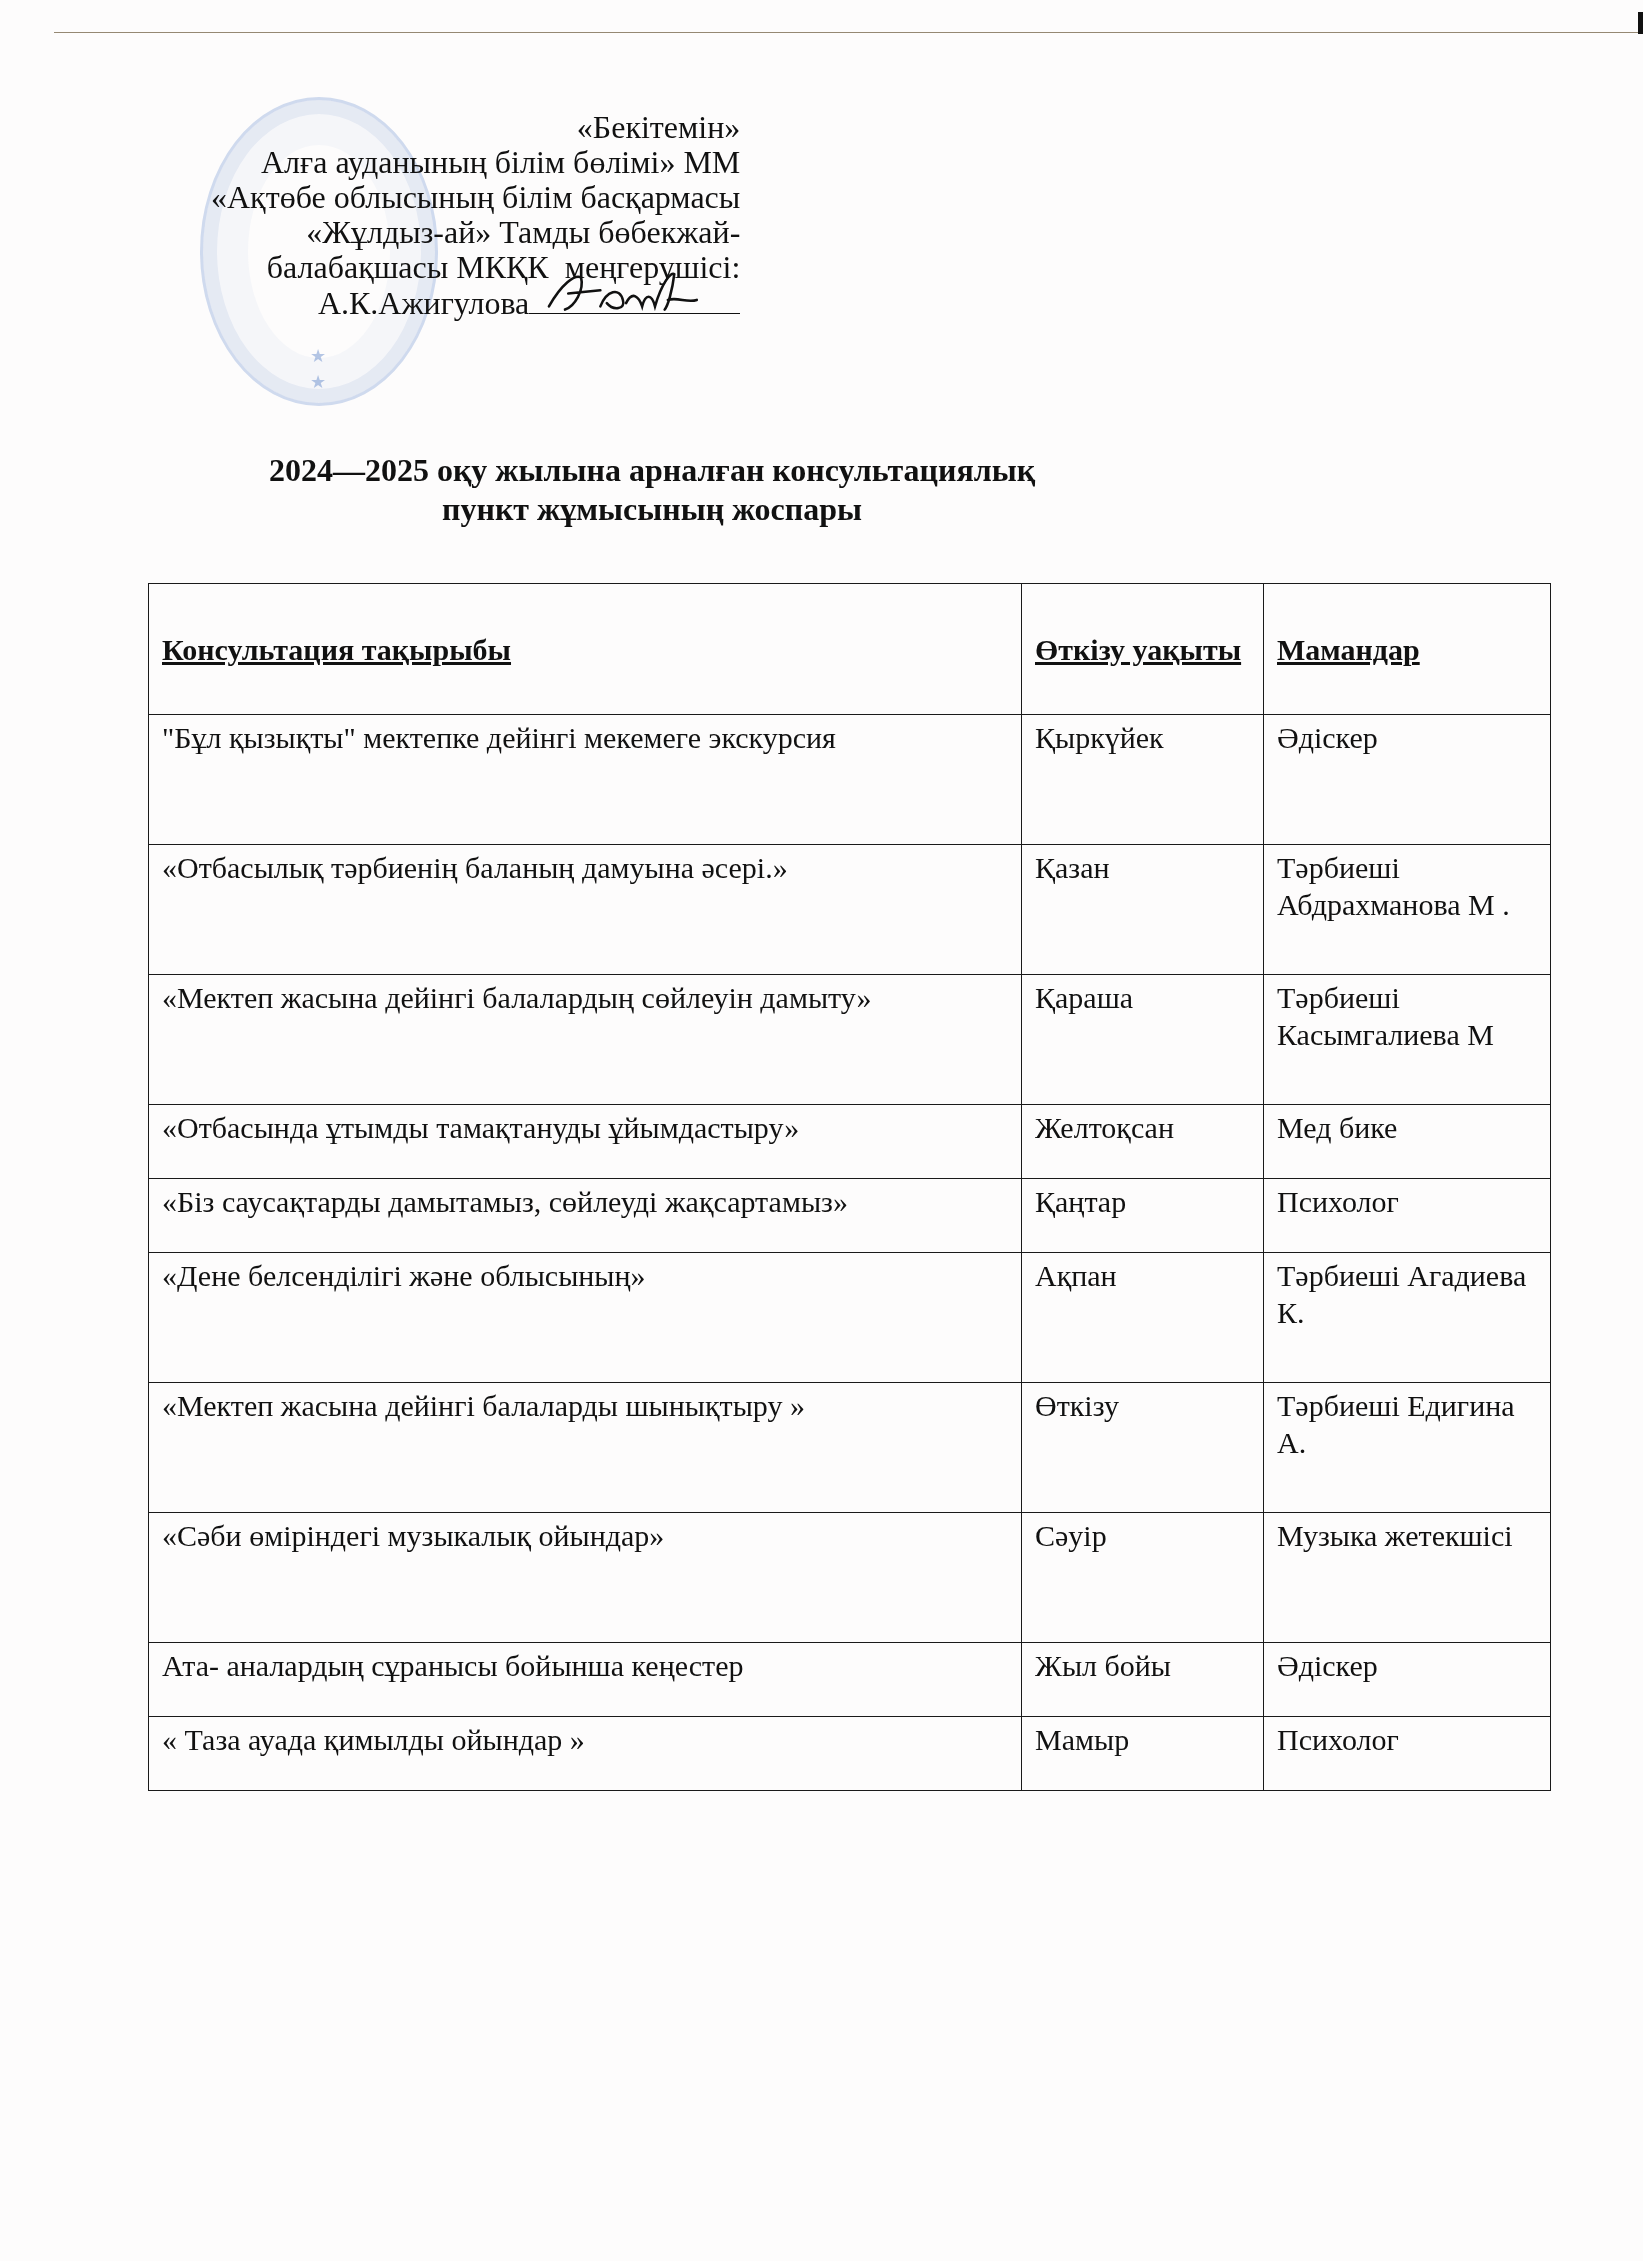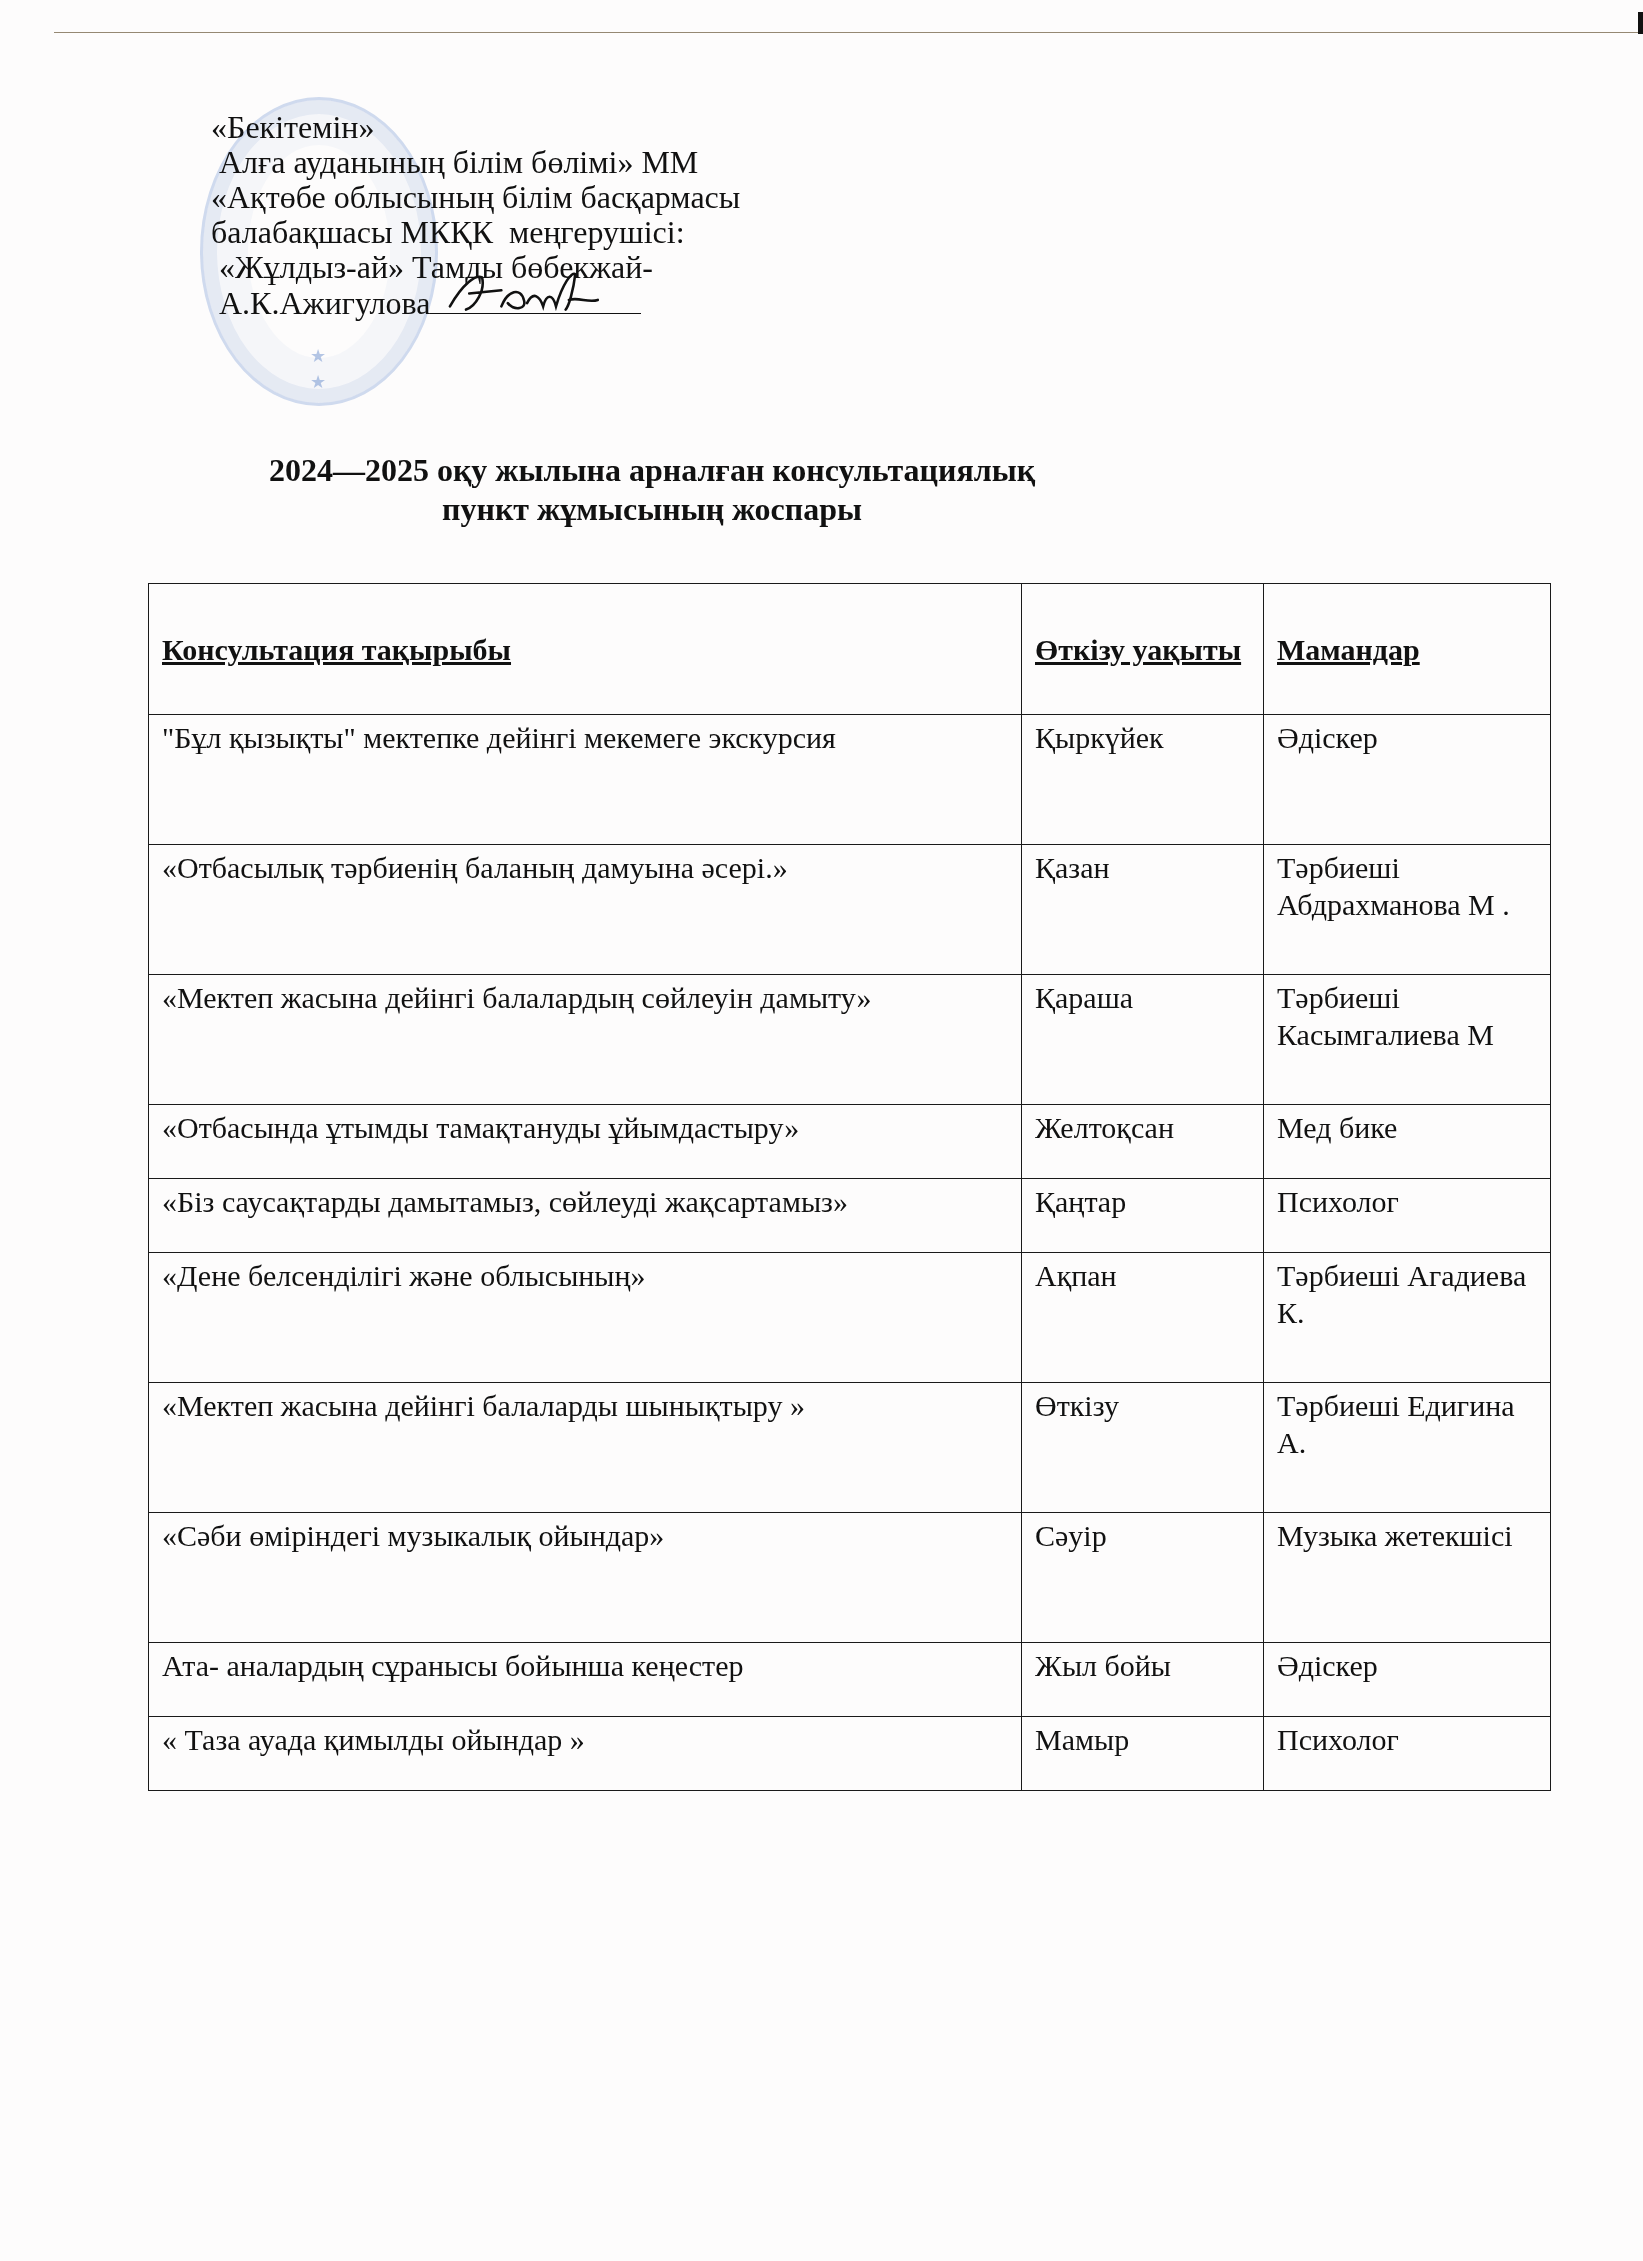--- a/index.html
+++ b/index.html
@@ -15,20 +15,21 @@
     position: absolute; left: 54px; top: 32px; width: 1590px; height: 1.3px;
     background: #7a6a50; opacity: 0.8;
   }
   .scan-edge-right {
     position: absolute; right: 0; top: 11.6px; width: 6.4px; height: 22px; background: #111;
   }
   .approval {
     position: absolute; left: 211px; top: 110px;
     font-size: 32px; line-height: 35px;
     z-index: 2;
+    text-align: right;
   }
   .approval div { white-space: pre; }
   .sig-line {
     display: inline-block; width: 211px; border-bottom: 1.9px solid #111;
     height: 28px; vertical-align: baseline; position: relative;
   }
   .signature {
     position: absolute; left: 6.4px; top: -14px; width: 193px; height: 45px;
   }
   .stamp {
@@ -72,22 +73,22 @@
 
 <div class="stamp">
   <span class="star" style="top:245px">★</span>
   <span class="star" style="top:271px">★</span>
 </div>
 
 <div class="approval">
   <div>«Бекітемін»</div>
   <div> Алға ауданының білім бөлімі» ММ</div>
   <div>«Ақтөбе облысының білім басқармасы</div>
+  <div> «Жұлдыз-ай» Тамды бөбекжай-</div>
   <div>балабақшасы МКҚК  меңгерушісі:</div>
-  <div> «Жұлдыз-ай» Тамды бөбекжай-</div>
   <div><span> А.К.Ажигулова</span><span class="sig-line"><svg class="signature" viewBox="0 0 300 70">
           <path d="M20 55 C40 20, 60 5, 70 10 C75 30, 60 55, 45 60 M50 35 L100 30 M100 55 C110 30, 130 25, 135 45 C140 60, 120 62, 110 50 M140 50 C150 30, 160 40, 165 55 C170 35, 180 35, 185 55 C195 20, 210 0, 215 5 C212 30, 205 55, 200 60 M205 45 C220 40, 235 50, 250 45" fill="none" stroke="#111" stroke-width="4" stroke-linecap="round"></path>
         </svg></span></div>
 </div>
 
 <div class="title">
   <div>2024—2025 оқу жылына арналған консультациялық</div>
   <div>пункт жұмысының  жоспары</div>
 </div>
 

